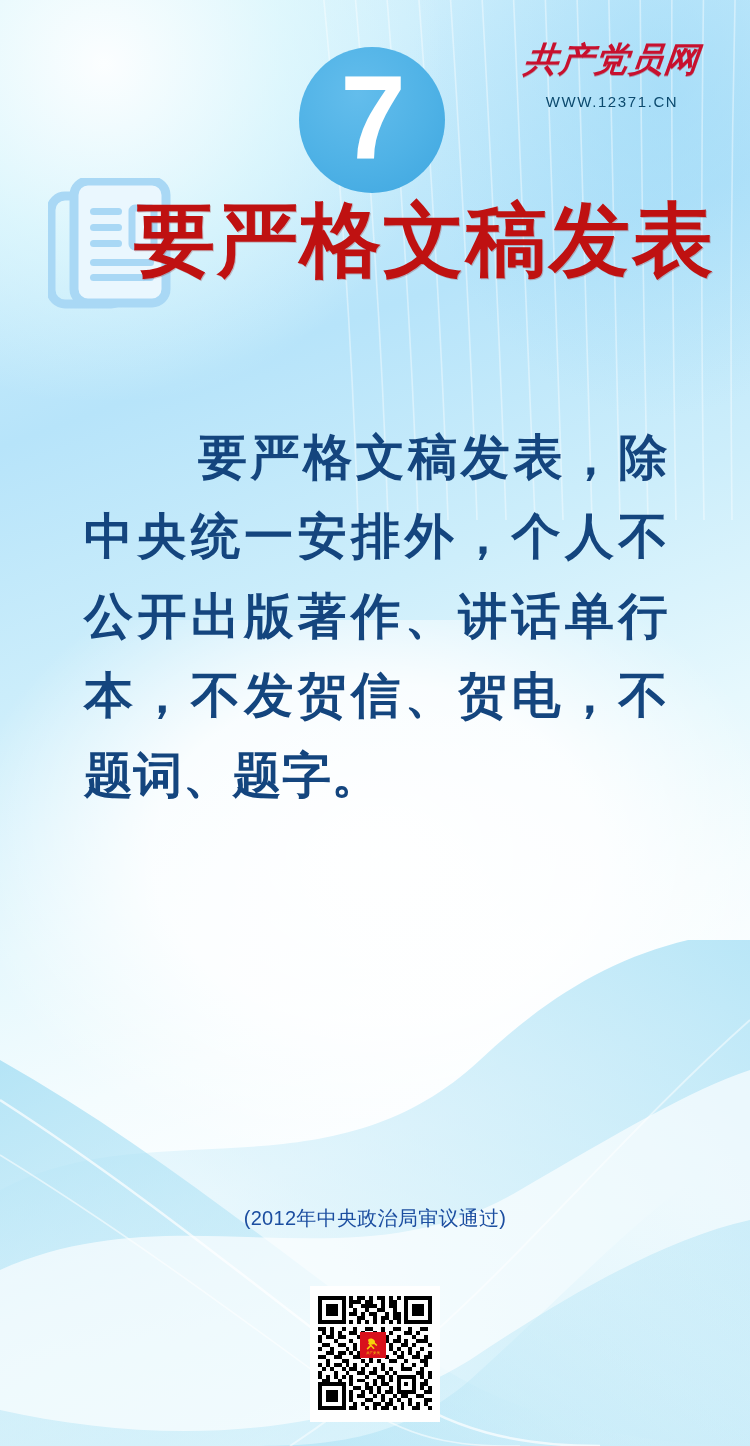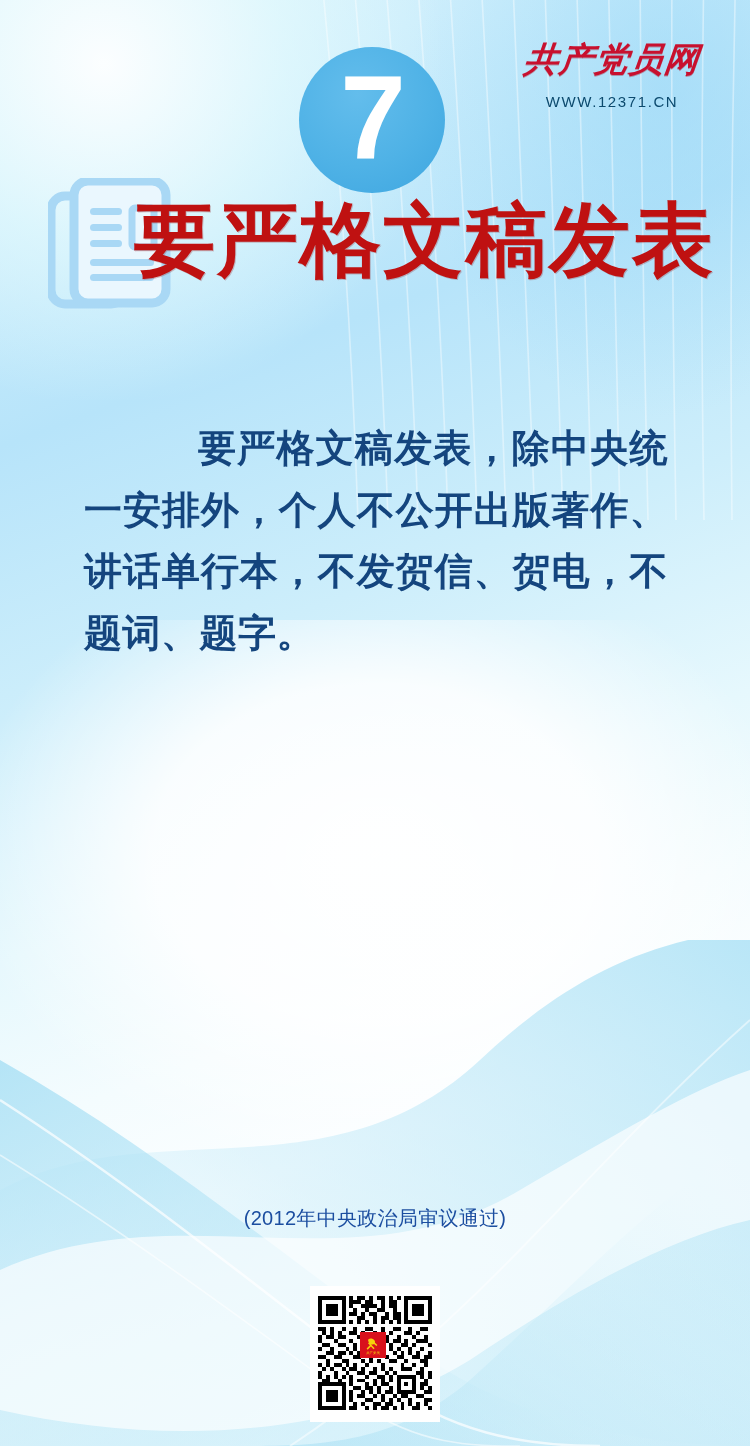--- a/index.html
+++ b/index.html
@@ -142,21 +142,21 @@
     white-space: nowrap;
     text-shadow: 1px 1px 0 rgba(140,10,10,0.25);
   }
 
   
   .body-text {
     position: absolute;
     left: 84px;
     top: 418px;
     width: 584px;
-    font-size: 38px;
+    font-size: 49px;
     font-weight: bold;
     color: #14457e;
     line-height: 1.62;
     letter-spacing: 0.5px;
     text-indent: 114px;
     text-align: justify;
     text-align-last: left;
   }
 
   

